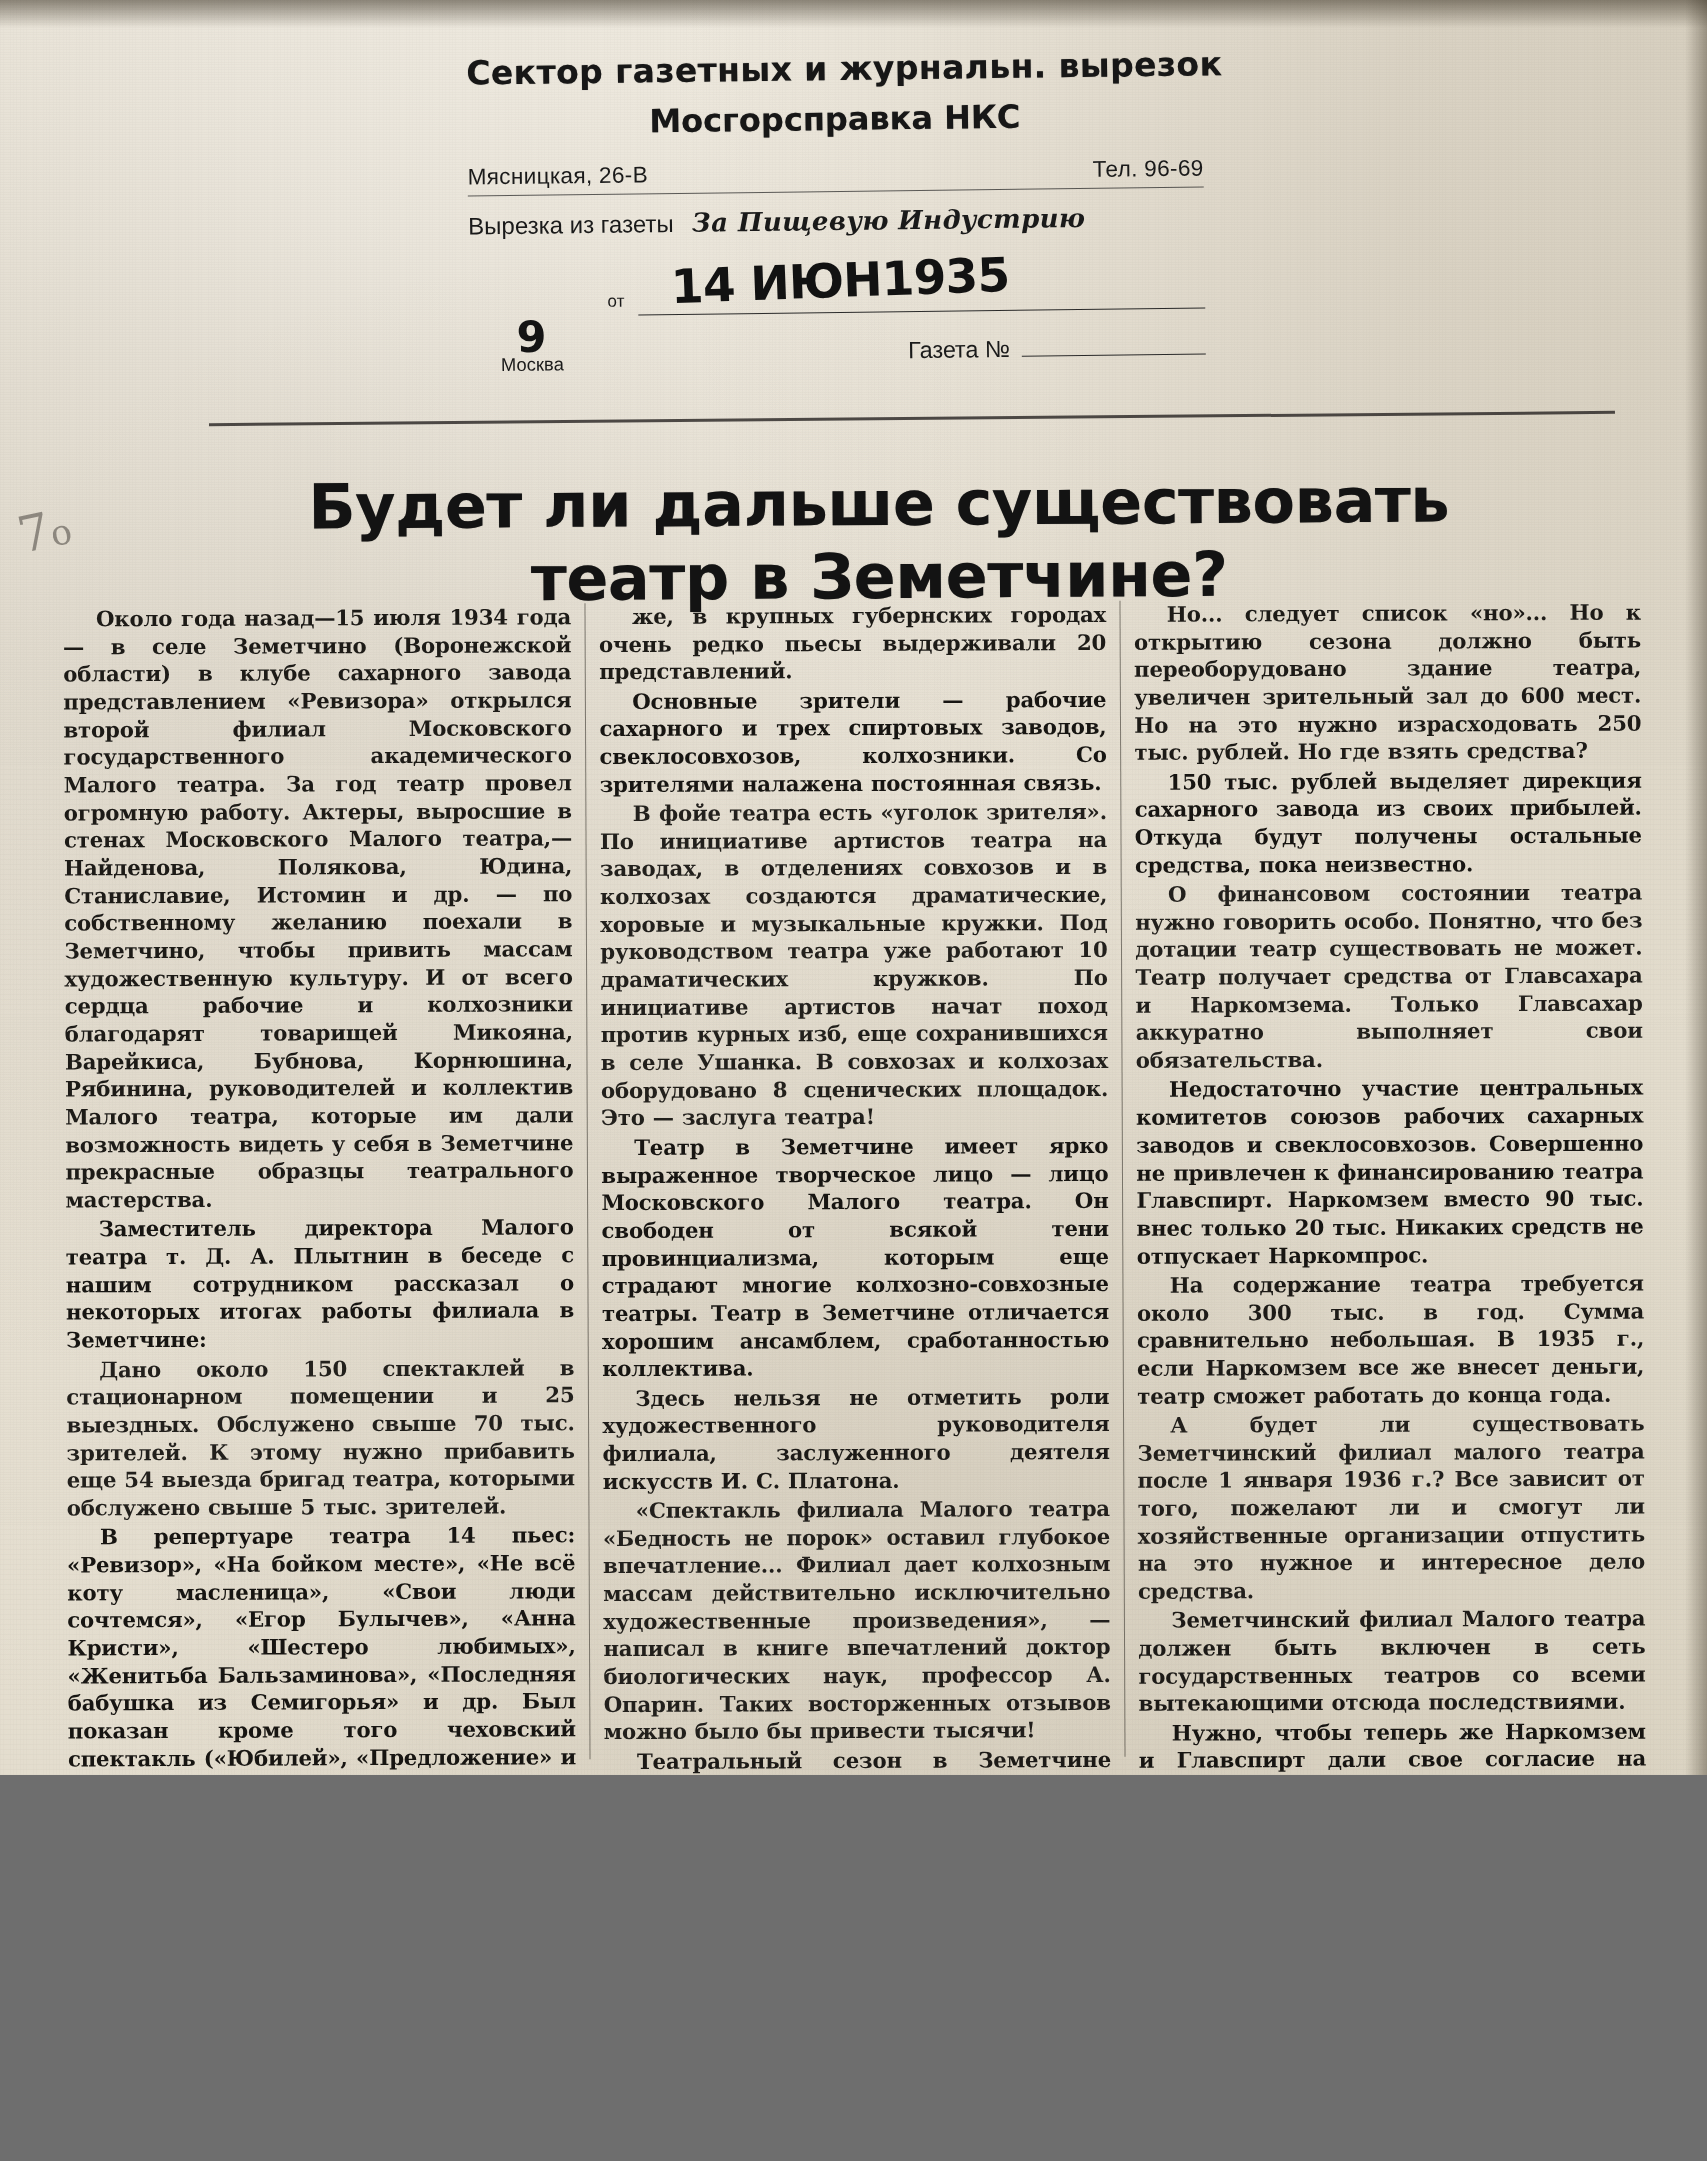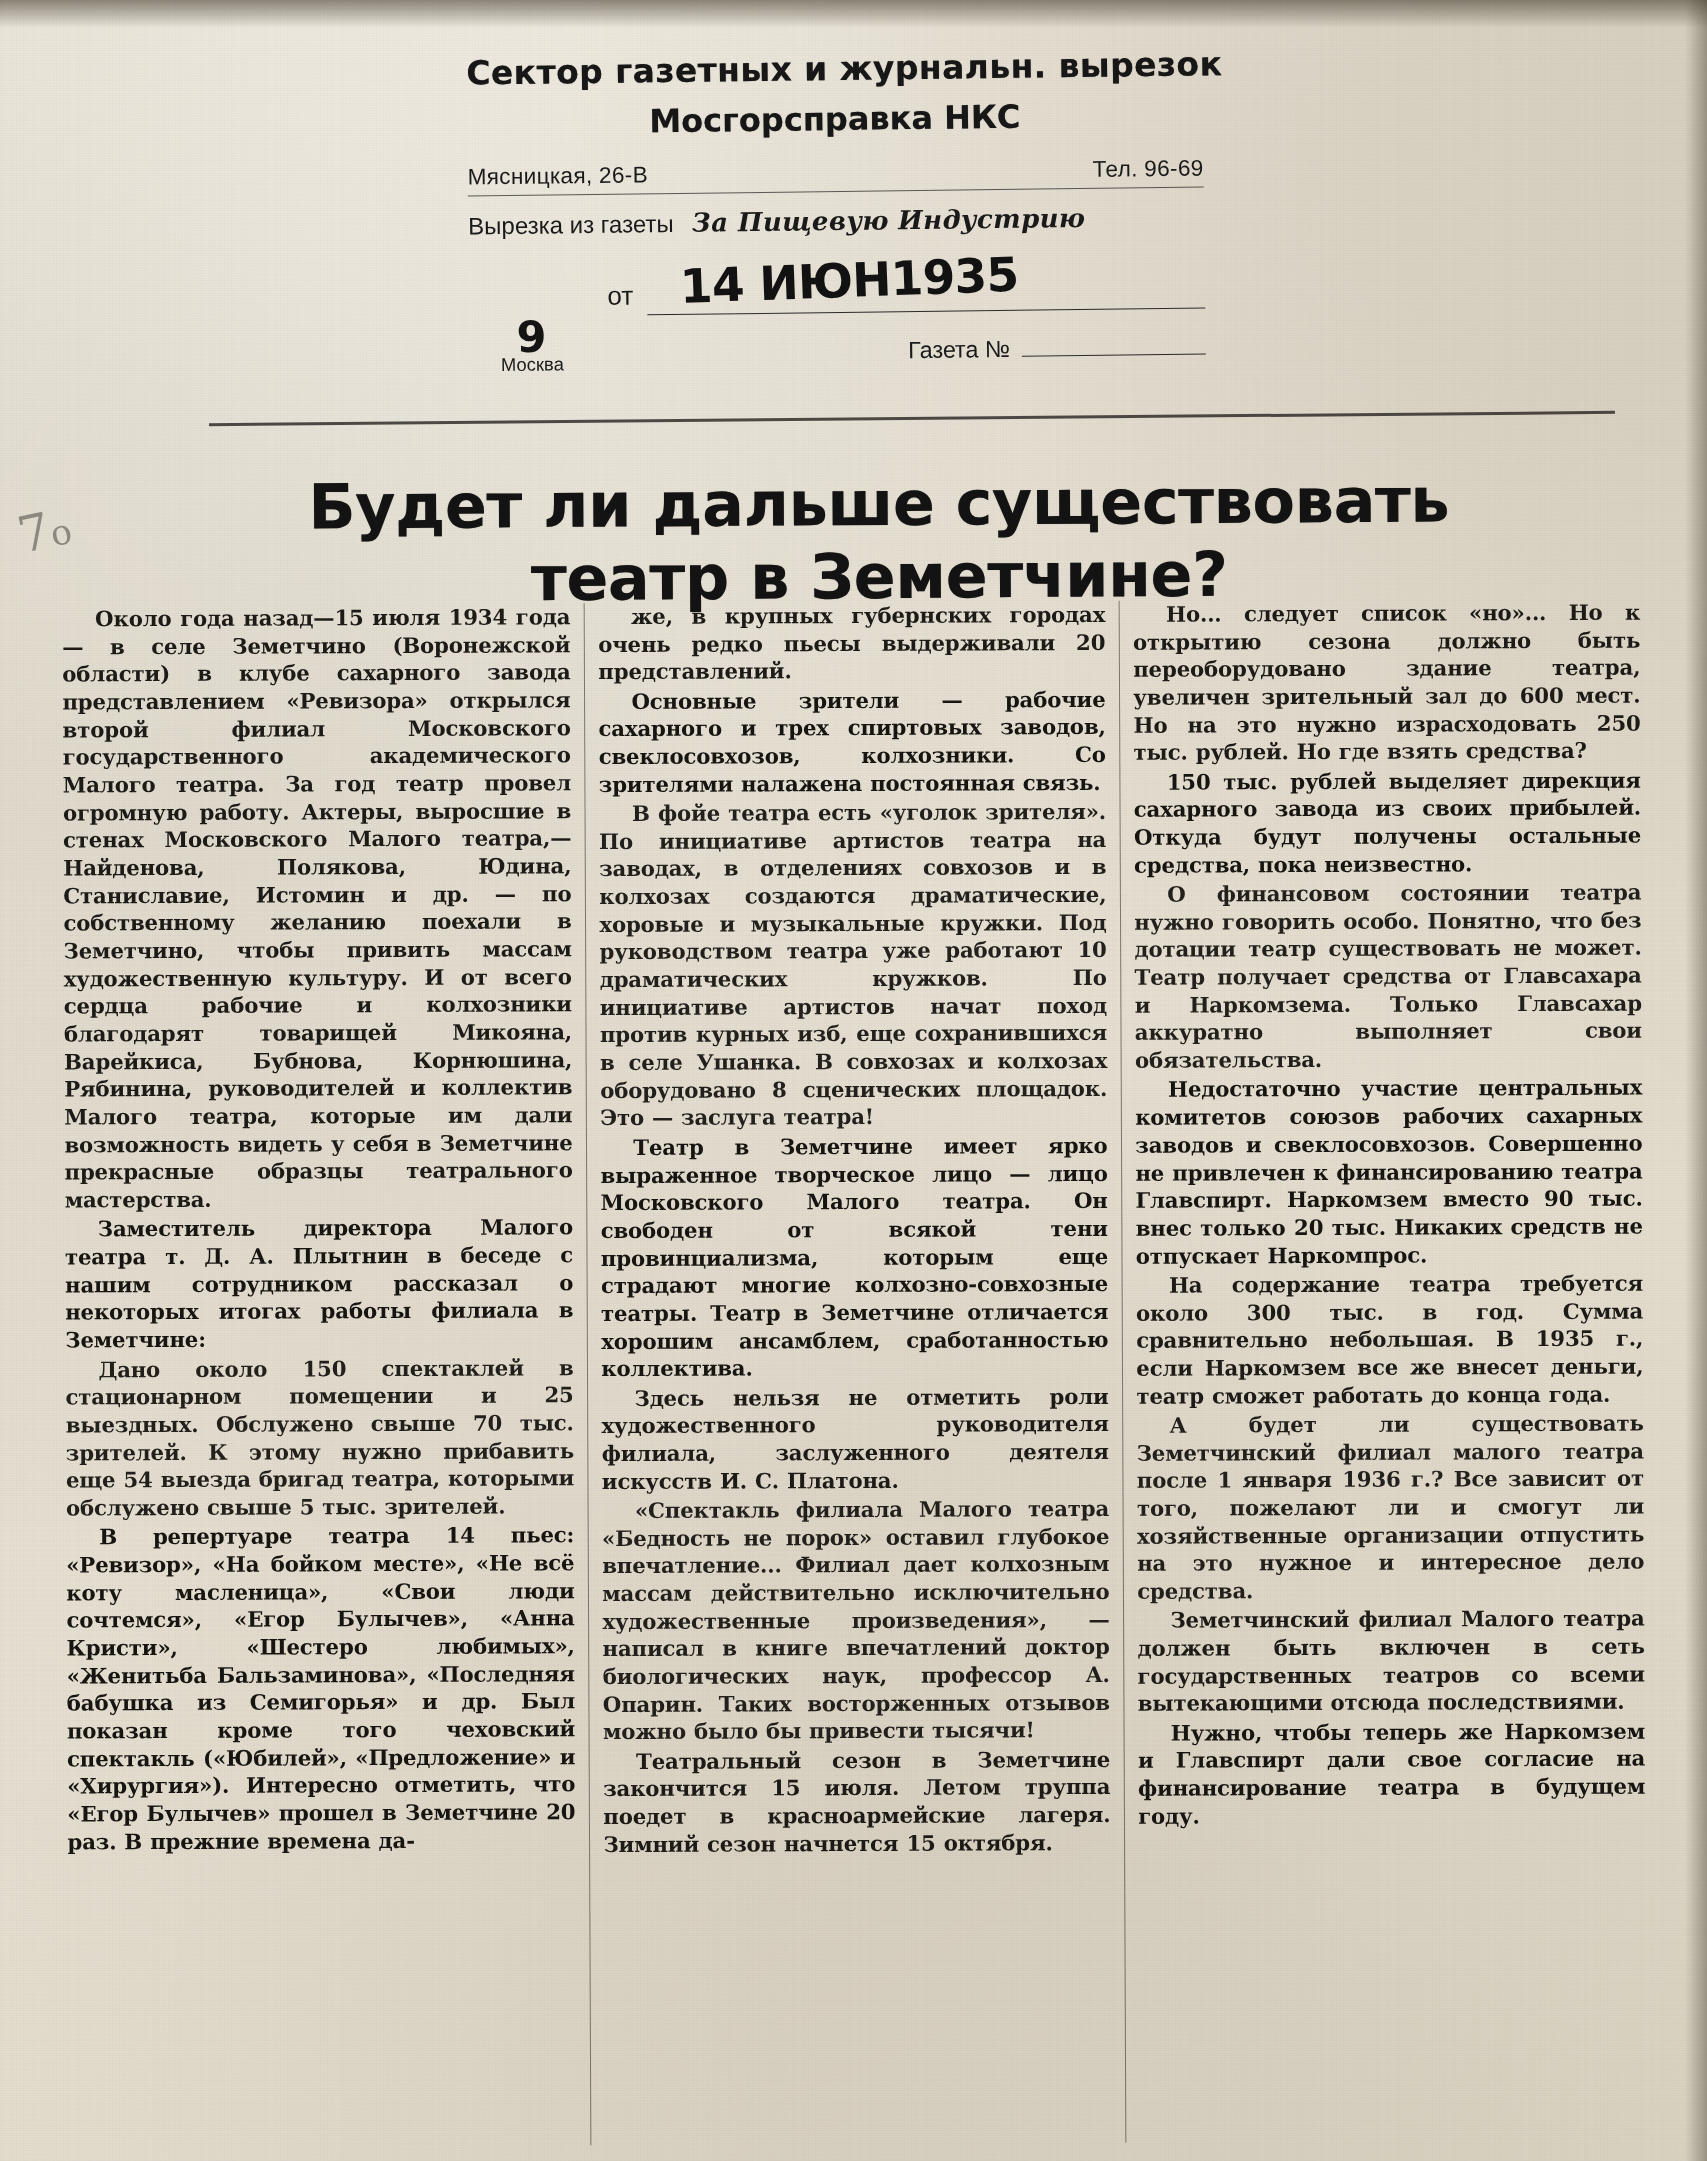--- a/index.html
+++ b/index.html
@@ -12,21 +12,21 @@
     width: 1707px;
     height: 2161px;
     overflow: hidden;
     font-family: "Liberation Serif", serif;
   }
 
   
   .sheet {
     position: relative;
     width: 1707px;
-    height: 2161px;
+    height: 1775px;
     background:
       radial-gradient(ellipse at 20% 12%, #f3efe6 0%, #e9e3d6 45%, #ded7c6 100%);
     box-sizing: border-box;
     overflow: hidden;
   }
   
   .sheet::before {
     content: "";
     position: absolute;
     inset: 0;
@@ -147,21 +147,21 @@
   }
   .city-label {
     position: absolute;
     left: 0; top: 37px;
     width: 125px;
     font-family: "Liberation Sans", sans-serif;
     font-size: 18.4px;
   }
   .ot-label {
     font-family: "Liberation Sans", sans-serif;
-    font-size: 26px;
+    font-size: 17px;
     margin-bottom: 3.3px;
   }
   .date-ink {
     position: relative;
     flex: 1;
     border-bottom: 1.7px solid #2a2a2a;
     height: 59px;
   }
   .date-ink span {
     position: absolute;

